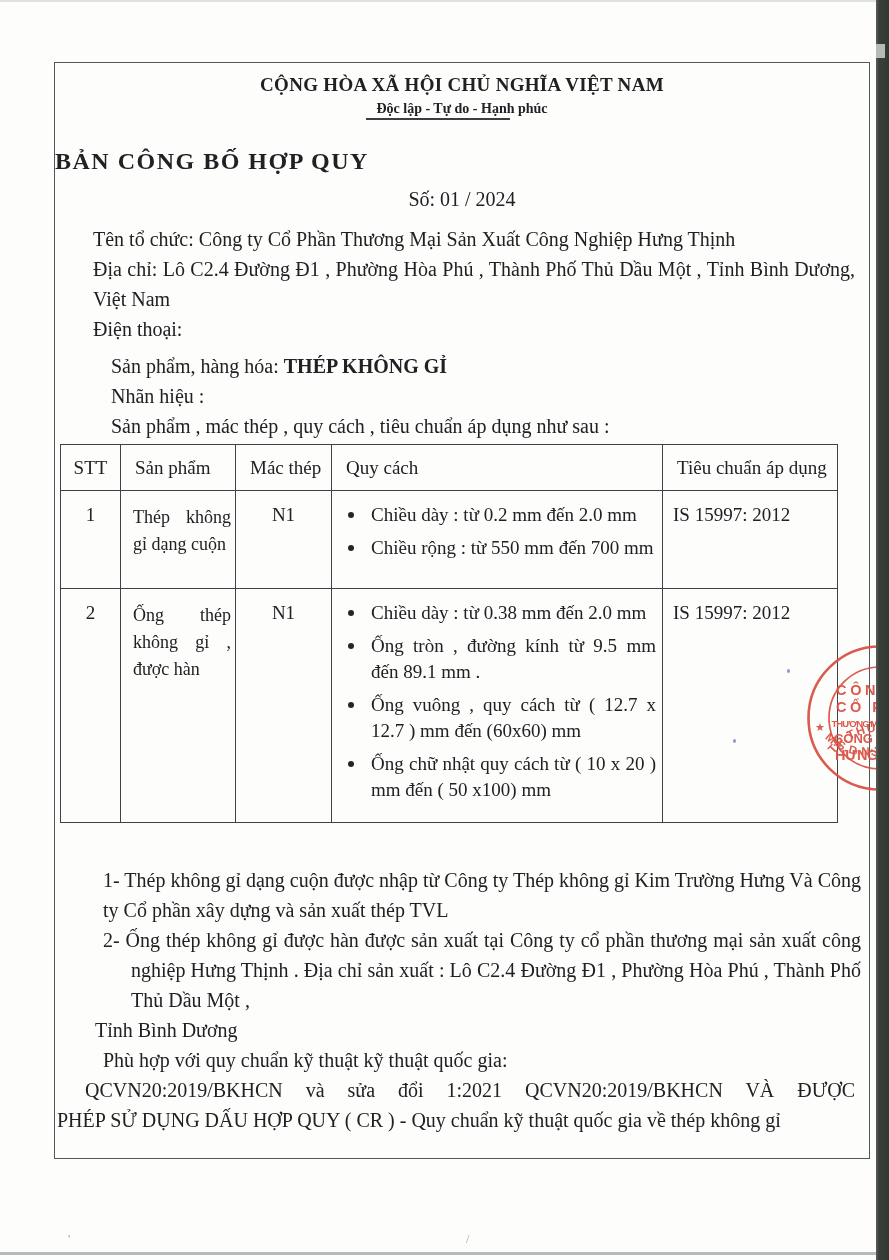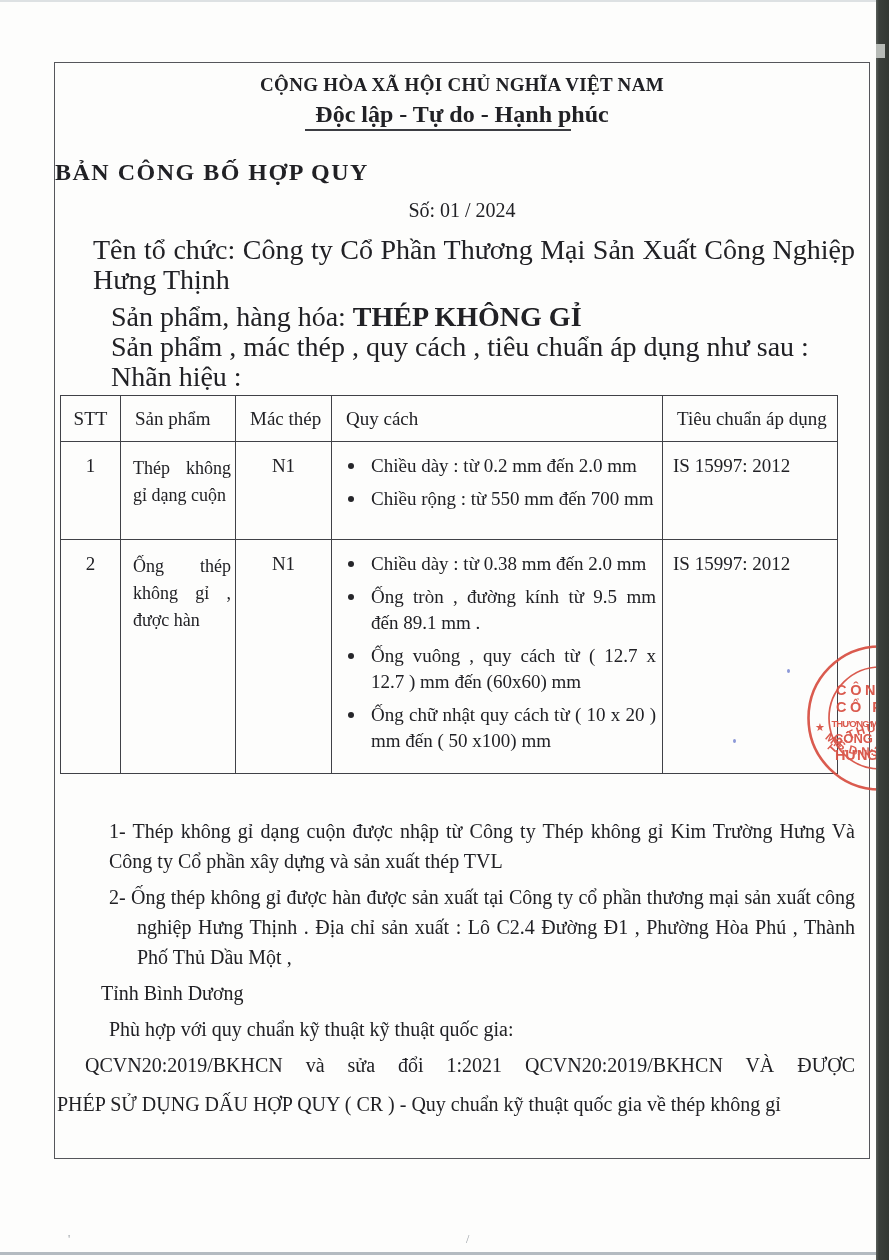--- a/index.html
+++ b/index.html
@@ -19,27 +19,27 @@
   .speck-gray  { position:absolute; color:#9aa0a6; font-size:12px; }
 
   
   .frame {
     position:absolute; left:54px; top:62px; width:816px; height:1097px;
     border:1.6px solid #55565b; box-sizing:border-box; z-index:2;
   }
 
   .nat-header { text-align:center; margin-top:11px; }
   .nat-line1  { font-weight:bold; font-size:19px; letter-spacing:.3px; }
-  .motto      { display:inline-block; position:relative; font-weight:bold; font-size:24px; margin-top:5px; }
+  .motto      { display:inline-block; position:relative; font-weight:bold; font-size:14px; margin-top:5px; }
   .motto::after { content:""; position:absolute; left:-10px; right:38px; bottom:-3px; height:2px; background:#3c3d42; }
 
   .doc-title  { text-align:left; font-weight:bold; font-size:24px; letter-spacing:1.5px; margin-top:31px; }
   .doc-no     { text-align:center; font-size:20px; margin-top:13px; }
 
-  .intro { margin:13px 14px 0 38px; font-size:28px; line-height:30px; }
+  .intro { margin:13px 14px 0 38px; font-size:20px; line-height:30px; }
   .intro p { margin:0; text-align:justify; }
   .intro p.ind { padding-left:18px; }
   .intro p.sp  { margin-top:7px; }
 
   table.spec {
     border-collapse:collapse; table-layout:fixed;
     margin:3px 0 0 5px; width:777px;
     font-size:19px;
   }
   table.spec th, table.spec td { border:1.4px solid #404147; box-sizing:border-box; }
@@ -49,28 +49,28 @@
   td.sp  { vertical-align:top; padding:13px 4px 12px 12px; font-size:18px; text-align:justify; line-height:27px; }
   td.mac { text-align:center; vertical-align:top; padding-top:13px; }
   td.qc  { vertical-align:top; padding:11px 6px 8px 0; }
   td.tc  { vertical-align:top; padding:13px 20px 0 10px; }
   ul.bullets { list-style:none; margin:0; padding:0 0 0 16px; }
   ul.bullets li { display:flex; margin:0 0 7px 0; line-height:26px; }
   ul.bullets .dot { flex:0 0 6px; width:6px; height:6px; border-radius:50%; background:#26262a; margin:10px 17px 0 0; }
   ul.bullets .li-text { text-align:justify; }
 
   .notes { margin:42px 8px 0 0; font-size:20px; line-height:30px; }
-  .notes p { margin:6px; }
+  .notes p { margin:0; }
   .note-1 { padding-left:48px; text-align:justify; margin-bottom:2px; }
   .note-2 { padding-left:76px; text-indent:-28px; text-align:justify; }
   .province { padding-left:40px; margin-top:2px; }
   .conf-intro { padding-left:48px; margin-top:2px; }
   .qcvn { margin:0 6px 0 2px; }
   .qcvn-l1 { text-align:justify; text-align-last:justify; text-indent:28px; }
-  .qcvn-l2 { text-align:justify;margin-top:9px; }
+  .qcvn-l2 { text-align:justify; }
 
   
   .stamp { position:absolute; left:780px; top:626px; width:200px; height:190px; z-index:5; opacity:.93; }
   .stamp text { font-family:"Liberation Sans","DejaVu Sans",sans-serif; fill:#d84f42; font-weight:bold; }
 </style>
 </head>
 <body>
 
 <div class="page">
 
@@ -81,23 +81,25 @@
     <div class="nat-header">
       <div class="nat-line1">CỘNG HÒA XÃ HỘI CHỦ NGHĨA VIỆT NAM</div>
       <div><span class="motto">Độc lập - Tự do - Hạnh phúc</span></div>
     </div>
 
     <div class="doc-title">BẢN CÔNG BỐ HỢP QUY</div>
     <div class="doc-no">Số: 01 / 2024</div>
 
     <div class="intro">
       <p>Tên tổ chức: Công ty Cổ Phần Thương Mại Sản Xuất Công Nghiệp Hưng Thịnh</p>
+      <p>Địa chỉ: Lô C2.4 Đường Đ1 , Phường Hòa Phú , Thành Phố Thủ Dầu Một , Tỉnh Bình Dương, Việt Nam</p>
+      <p>Điện thoại:</p>
       <p class="ind sp"><span>Sản phẩm, hàng hóa: </span><b>THÉP KHÔNG GỈ</b></p>
+      <p class="ind">Nhãn hiệu :</p>
       <p class="ind">Sản phẩm , mác thép , quy cách , tiêu chuẩn áp dụng như sau :</p>
-      <p class="ind">Nhãn hiệu :</p>
     </div>
 
     <table class="spec">
       <colgroup>
         <col style="width:60px">
           <col style="width:115px">
           <col style="width:96px">
           <col style="width:331px">
           <col style="width:175px">
       </colgroup>

